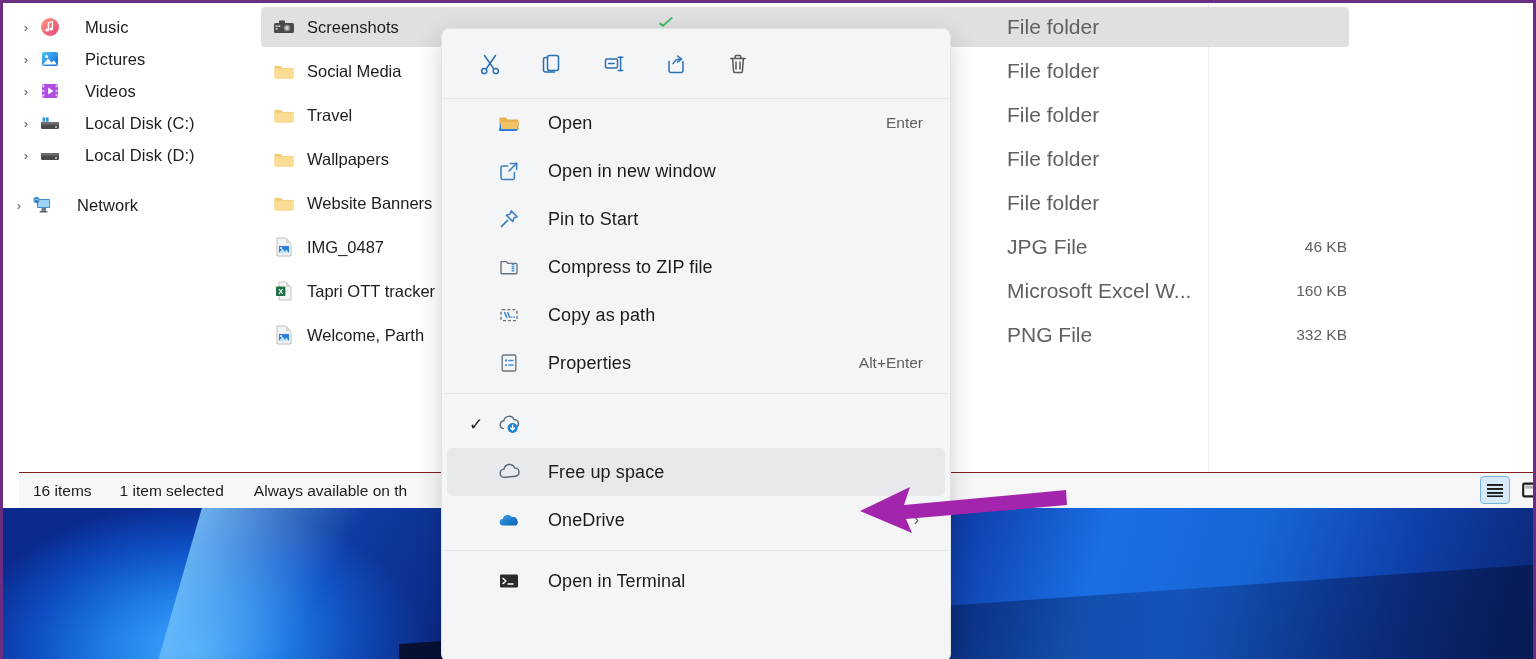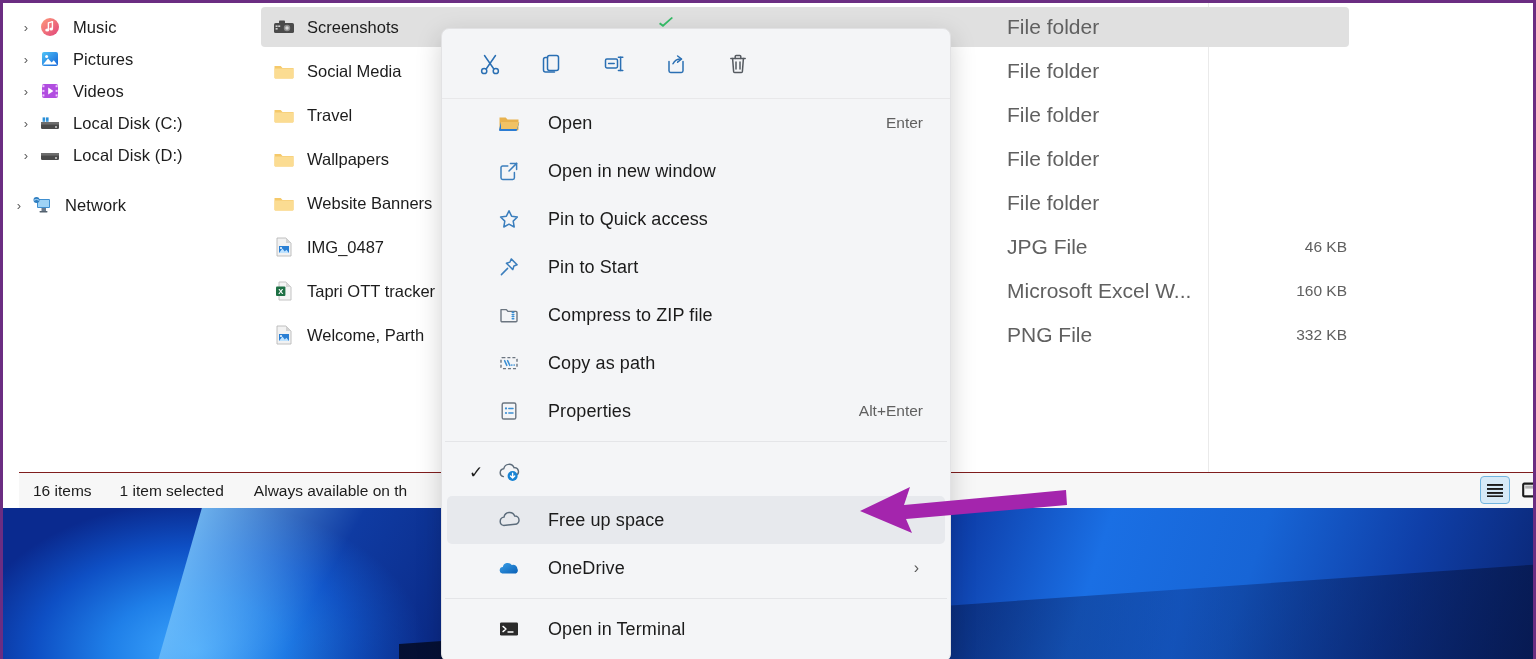--- a/index.html
+++ b/index.html
@@ -45,21 +45,21 @@
     color: #5d5d5d; font-size: 13px;
     text-align: center; line-height: 1;
   }
   .nav-icon {
     width: 26px; flex: 0 0 26px;
     display: flex; align-items: center; justify-content: center;
   }
   .nav-label {
     font-size: 16.5px; color: #1c1c1c;
     letter-spacing: .1px; white-space: nowrap;
-    margin-left: 10px;
+    margin-left: 22px;
   }
 
   
   #filelist {
     position: absolute; left: 254px; top: 0;
     width: 1279px; height: 469px;
     background: #ffffff;
   }
   .row {
     position: relative;
@@ -548,28 +548,20 @@
       <span class="mi-icon">
         <svg width="22" height="22" viewBox="0 0 22 22" fill="none" stroke="#3b7ebd" stroke-width="1.5" stroke-linecap="round" stroke-linejoin="round">
           <path d="M12.4 3.4 h6.2 v6.2"></path>
           <path d="M18.6 3.4 L11 11"></path>
           <path d="M16.4 12.6 v5.2 a1.6 1.6 0 0 1-1.6 1.6 H4.6 a1.6 1.6 0 0 1-1.6-1.6 V7.6 a1.6 1.6 0 0 1 1.6-1.6 h5.2"></path>
         </svg>
       </span>
       <span class="mi-label">Open in new window</span>
     </div>
 
-    <div class="mi">
-      <span class="mi-icon">
-        <svg width="22" height="22" viewBox="0 0 22 22" fill="none" stroke="#3b7ebd" stroke-width="1.5" stroke-linejoin="round">
-          <path d="M11 2.8 L13.6 8.2 L19.4 9 L15.2 13.1 L16.2 19 L11 16.2 L5.8 19 L6.8 13.1 L2.6 9 L8.4 8.2 Z"></path>
-        </svg>
-      </span>
-      <span class="mi-label">Pin to Quick access</span>
-    </div>
 
     <div class="mi">
       <span class="mi-icon">
         <svg width="22" height="22" viewBox="0 0 22 22" fill="none" stroke="#3b7ebd" stroke-width="1.5" stroke-linecap="round" stroke-linejoin="round">
           <path d="M13.2 2.9 L19.1 8.8 L15.9 10 L14.8 13.6 L8.4 7.2 L12 6.1 Z"></path>
           <path d="M9.6 12.4 L3.4 18.6"></path>
         </svg>
       </span>
       <span class="mi-label">Pin to Start</span>
     </div>

